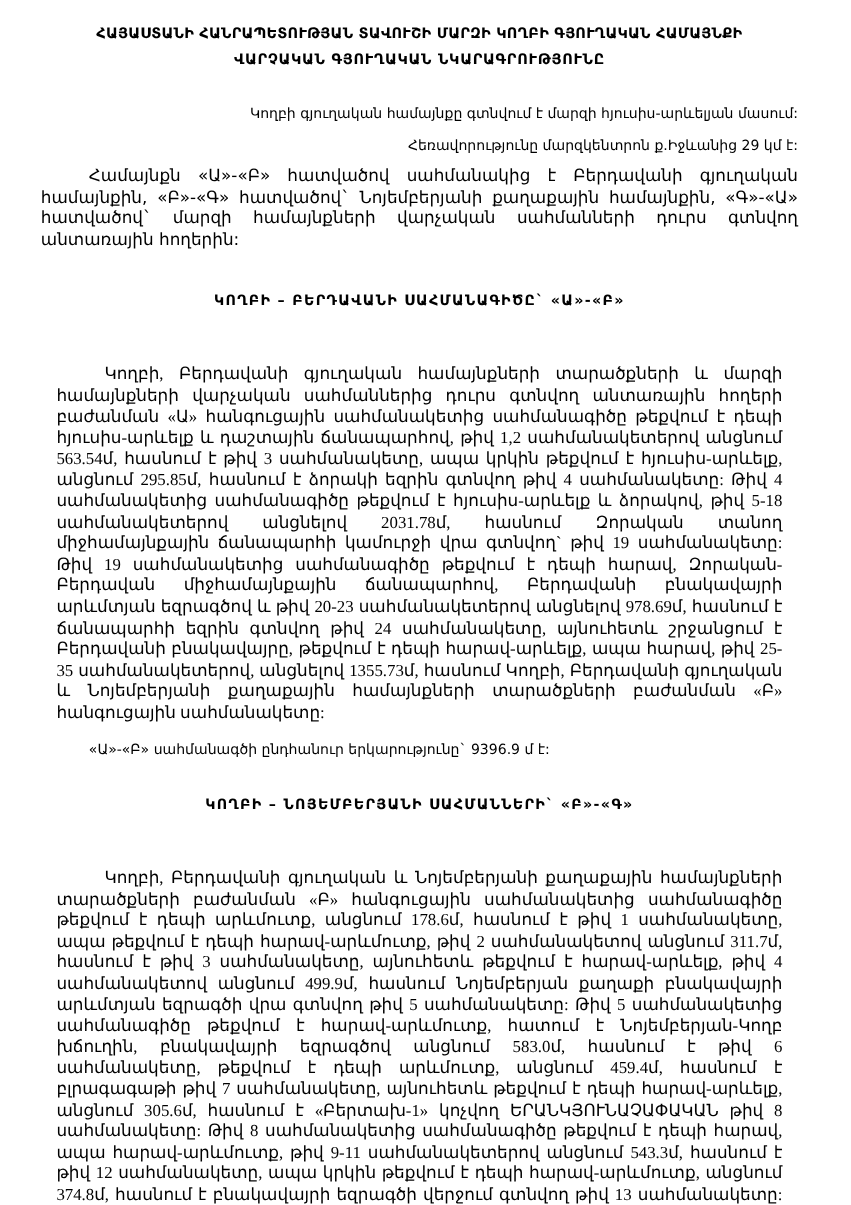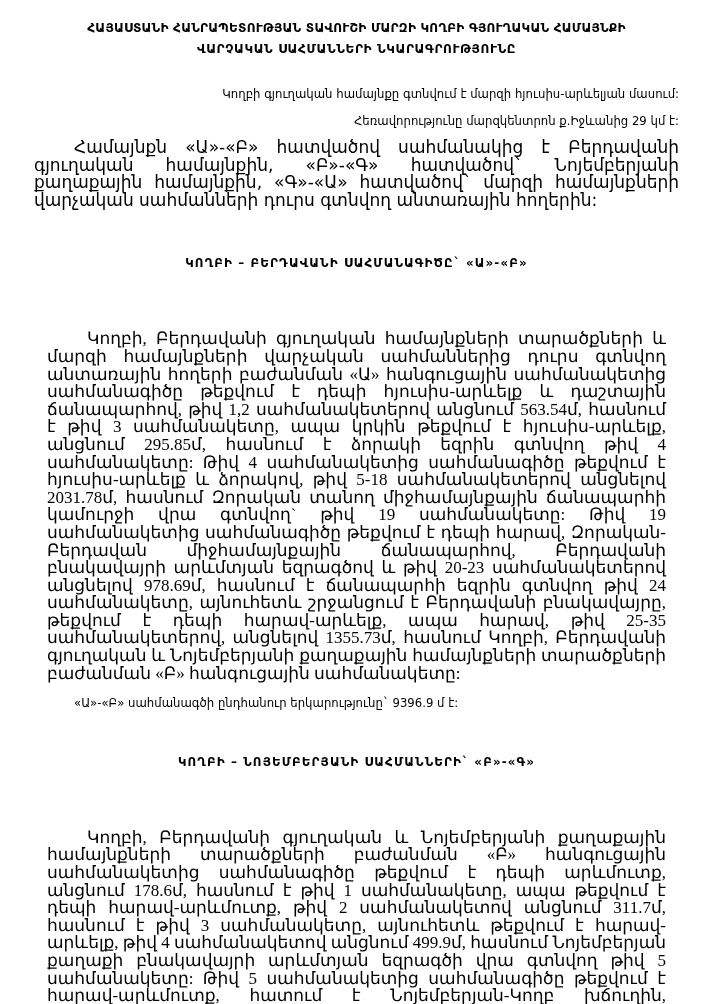--- a/index.html
+++ b/index.html
@@ -14,21 +14,21 @@
     overflow: hidden;
     font-family: "DejaVu Sans", sans-serif;
     color: #000000;
     -webkit-font-smoothing: none;
   }
   .page {
     position: relative;
     width: 709px;
     height: 1004px;
     box-sizing: border-box;
-    padding: 18px 30px 6px 34px;
+    padding: 18px 44px 6px 34px;
   }
   .doc-title {
     text-align: center;
     font-size: 12.1px;
     font-weight: 700;
     letter-spacing: 0.2px;
     line-height: 21px;
     margin: 0 8px;
   }
   .title-line {
@@ -42,52 +42,52 @@
   .gap-md { height: 26px; }
   .gap-lg { height: 31px; }
   .intro-line {
     font-size: 11.7px;
     line-height: 17.5px;
     text-indent: 38px;
     margin: 0;
     text-align: right;
   }
   .para {
-    font-size: 17px;
+    font-size: 14px;
     line-height: 17.6px;
     text-align: justify;
     text-justify: inter-word;
     margin: 0;
     hyphens: none;
   }
   .para.indent { text-indent: 40px; }
   .section-head {
     text-align: center;
     font-size: 11.9px;
     font-weight: 700;
     letter-spacing: 1.1px;
-    margin: 16px;
+    margin: 3px;
     white-space: nowrap;
   }
   .total-line {
     font-size: 11.7px;
     line-height: 17.6px;
     text-indent: 40px;
     margin: 0;
   }
   .body-block { margin: 13px; font-family: Liberation Serif, serif; }
 </style>
 </head>
 <body>
 
 <div class="page">
 
   <div class="doc-title">
     <span class="title-line l1">ՀԱՅԱՍՏԱՆԻ ՀԱՆՐԱՊԵՏՈՒԹՅԱՆ  ՏԱՎՈՒՇԻ  ՄԱՐԶԻ ԿՈՂԲԻ ԳՅՈՒՂԱԿԱՆ  ՀԱՄԱՅՆՔԻ</span>
-    <span class="title-line l2">ՎԱՐՉԱԿԱՆ ՍԱՀՄԱՆՆԵՐԻ  ՆԿԱՐԱԳՐՈՒԹՅՈՒՆԸ</span>
+    <span class="title-line l2">ՎԱՐՉԱԿԱՆ ԳՅՈՒՂԱԿԱՆ  ՆԿԱՐԱԳՐՈՒԹՅՈՒՆԸ</span>
   </div>
 
   <div class="gap-md"></div>
 
   <p class="intro-line">Կողբի գյուղական համայնքը գտնվում է մարզի հյուսիս-արևելյան մասում:</p>
 
   <div class="gap-xs"></div>
 
   <p class="intro-line">Հեռավորությունը մարզկենտրոն ք.Իջևանից   29 կմ է:</p>
 

